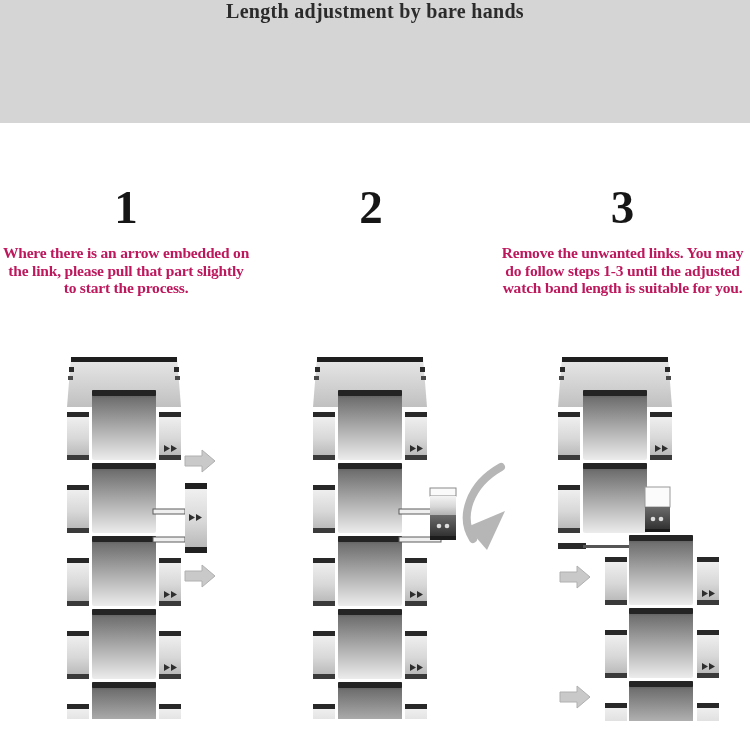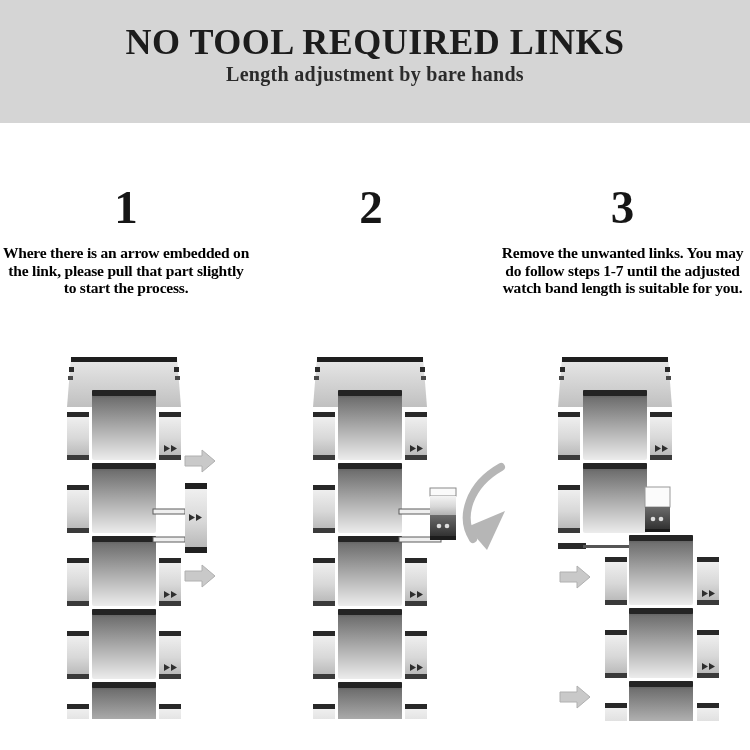--- a/index.html
+++ b/index.html
@@ -17,21 +17,21 @@
     color:#1c1c1c; letter-spacing:0.5px;
   }
   .subtitle {
     font-size:20px; font-weight:bold;
     color:#2b2b2b; letter-spacing:0.3px;
   }
   .step { position:absolute; top:184px; text-align:center; color:#262626; }
   .step .num { font-size:47px; font-weight:bold; line-height:1; color:#161616; }
   .step .desc {
     margin-top:13px; font-size:15.5px; font-weight:bold;
-    line-height:17.5px; letter-spacing:-0.2px; color:#000000;
+    line-height:17.5px; letter-spacing:-0.2px; color:#be185d;
   }
   .step1 { left:2px;   width:248px; }
   .step2 { left:260px; width:222px; }
   .step3 { left:495px; width:255px; }
   .illo { position:absolute; }
   #illo1 { left:60px;  top:345px; }
   #illo2 { left:305px; top:345px; }
   #illo3 { left:545px; top:345px; }
   .defs-holder { position:absolute; width:0; height:0; overflow:hidden; }
 </style>
@@ -88,34 +88,33 @@
       <g id="freeplate">
         <rect x="0" y="0" width="22" height="70" fill="url(#gs)"></rect>
         <rect x="0" y="0" width="22" height="6" fill="#202020"></rect>
         <rect x="0" y="64" width="22" height="6" fill="#202020"></rect>
         <use href="#mk" x="4" y="31"></use>
       </g>
     </defs>
   </svg>
 
   <div class="banner">
-    <div class="title">NO TOOL REQUIRED LINKS</div>
     <div class="subtitle">Length adjustment by bare hands</div>
   </div>
 
   <div class="step step1">
     <div class="num">1</div>
     <div class="desc">Where there is an arrow embedded on the link, please pull that part slightly to start the process.</div>
   </div>
   <div class="step step2">
     <div class="num">2</div>
   </div>
   <div class="step step3">
     <div class="num">3</div>
-    <div class="desc">Remove the unwanted links. You may do follow steps 1-7 until the adjusted watch band length is suitable for you.</div>
+    <div class="desc">Remove the unwanted links. You may do follow steps 1-3 until the adjusted watch band length is suitable for you.</div>
   </div>
 
   <svg id="illo1" class="illo" width="160" height="374" viewBox="0 0 160 374">
     <g>
       <use href="#endlink" x="7" y="10"></use>
       <use href="#clink" x="32" y="45"></use>
         <use href="#clink" x="32" y="118"></use>
       <use href="#clink" x="32" y="191"></use>
         <use href="#clink" x="32" y="264"></use>
       <use href="#clink" x="32" y="337"></use>

